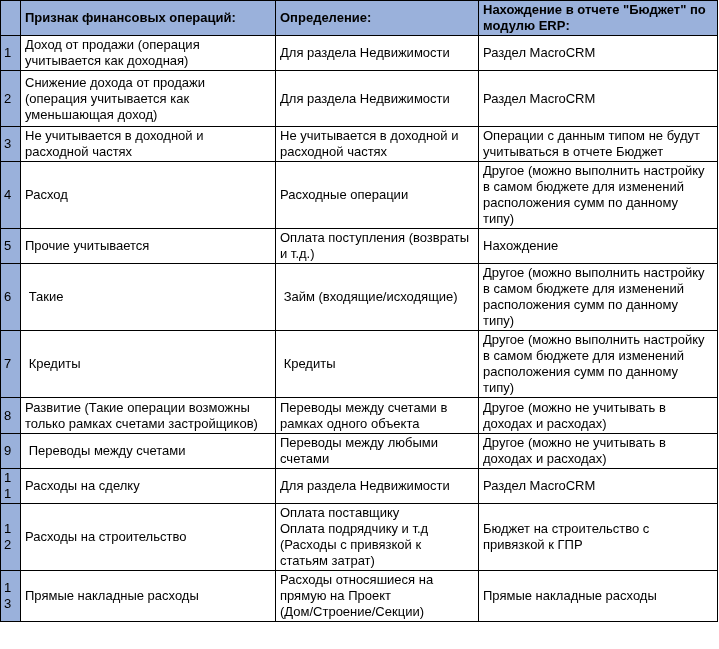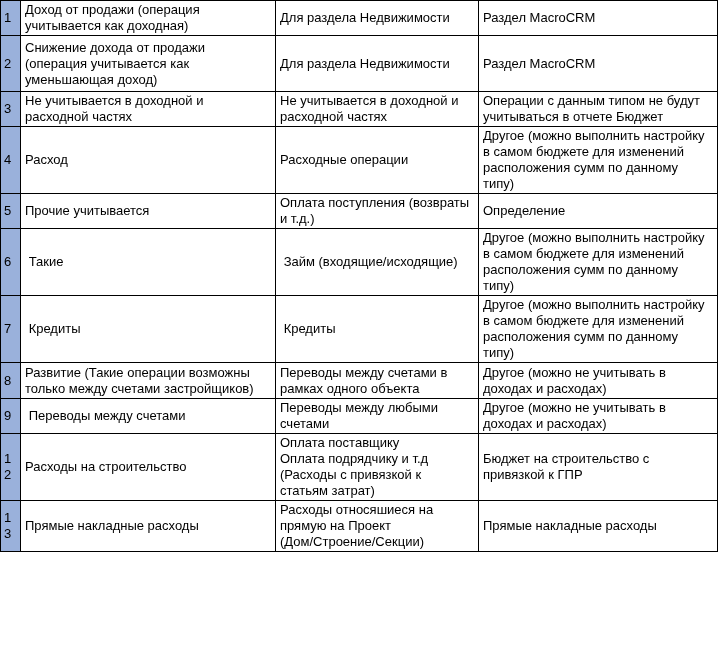--- a/index.html
+++ b/index.html
@@ -38,20 +38,27 @@
 
 <table class="tbl">
   <colgroup>
       <col class="c0">
       <col class="c1">
       <col class="c2">
       <col class="c3">
     </colgroup>
 
   <tbody>
+      <tr class="hdr" style="height:33px">
+    <td class="num"></td>
+    <td>Признак финансовых операций:</td>
+    <td>Определение:</td>
+    <td>Нахождение в отчете "Бюджет" по
+модулю ERP:</td>
+  </tr>
 
   <tr style="height:35px">
     <td class="num">1</td>
     <td>Доход от продажи (операция
 учитывается как доходная)</td>
     <td>Для раздела Недвижимости</td>
     <td>Раздел MacroCRM</td>
   </tr>
 
   <tr style="height:56px">
@@ -81,21 +88,21 @@
 в самом бюджете для изменений
 расположения сумм по данному
 типу)</td>
   </tr>
 
   <tr style="height:31px">
     <td class="num">5</td>
     <td>Прочие учитывается</td>
     <td>Оплата поступления (возвраты
 и т.д.)</td>
-    <td>Определение</td>
+    <td>Нахождение</td>
   </tr>
 
   <tr style="height:66px">
     <td class="num">6</td>
     <td> Такие</td>
     <td> Займ (входящие/исходящие)</td>
     <td>Другое (можно выполнить настройку
 в самом бюджете для изменений
 расположения сумм по данному
 типу)</td>
@@ -107,37 +114,43 @@
     <td> Кредиты</td>
     <td>Другое (можно выполнить настройку
 в самом бюджете для изменений
 расположения сумм по данному
 типу)</td>
   </tr>
 
   <tr style="height:36px">
     <td class="num">8</td>
     <td>Развитие (Такие операции возможны
-только между счетами застройщиков)</td>
+только рамках счетами застройщиков)</td>
     <td>Переводы между счетами в
 рамках одного объекта</td>
     <td>Другое (можно не учитывать в
 доходах и расходах)</td>
   </tr>
 
   <tr style="height:30px">
     <td class="num">9</td>
     <td> Переводы между счетами</td>
     <td>Переводы между любыми
 счетами</td>
     <td>Другое (можно не учитывать в
 доходах и расходах)</td>
   </tr>
 
 
+  <tr style="height:18px">
+    <td class="num">11</td>
+    <td>Расходы на сделку</td>
+    <td>Для раздела Недвижимости</td>
+    <td>Раздел MacroCRM</td>
+  </tr>
 
   <tr style="height:65px">
     <td class="num">12</td>
     <td>Расходы на строительство</td>
     <td>Оплата поставщику
 Оплата подрядчику и т.д
 (Расходы с привязкой к
 статьям затрат)</td>
     <td>Бюджет на строительство с
 привязкой к ГПР</td>

